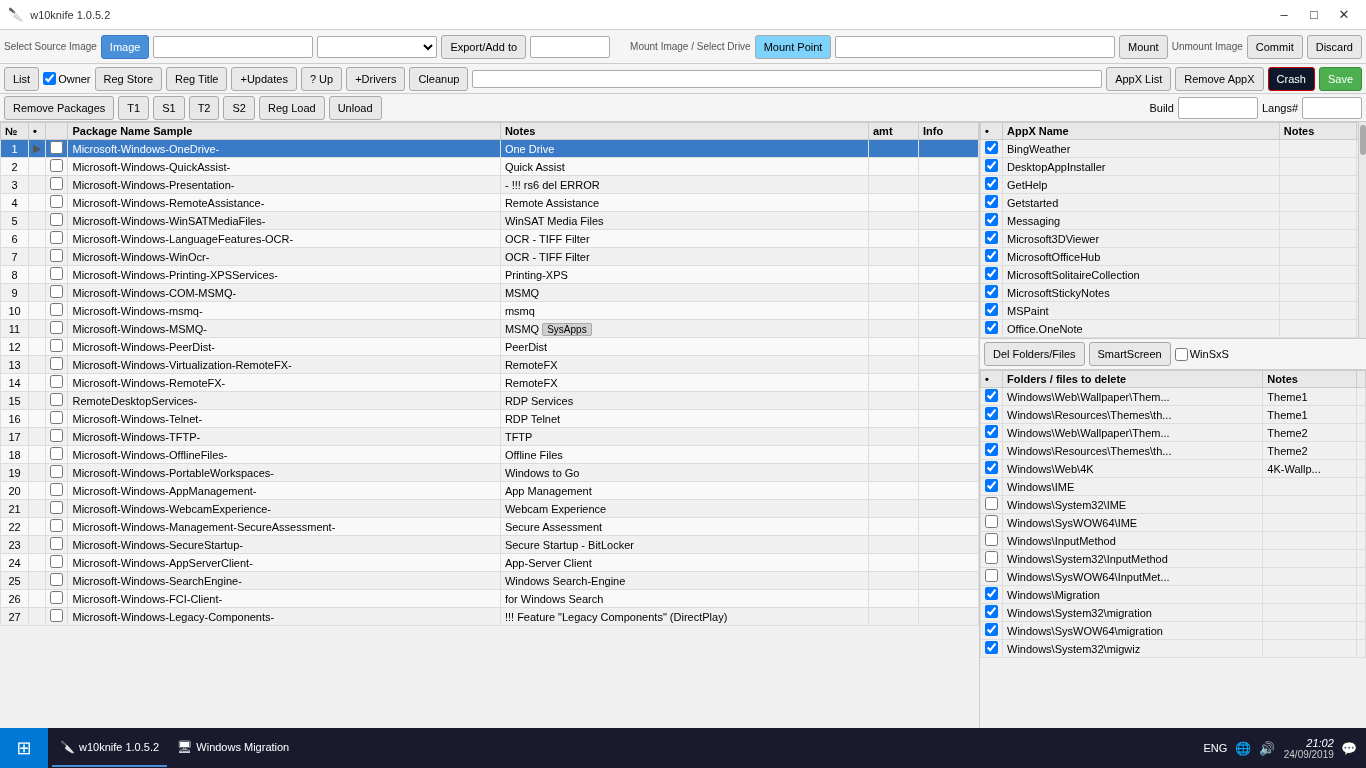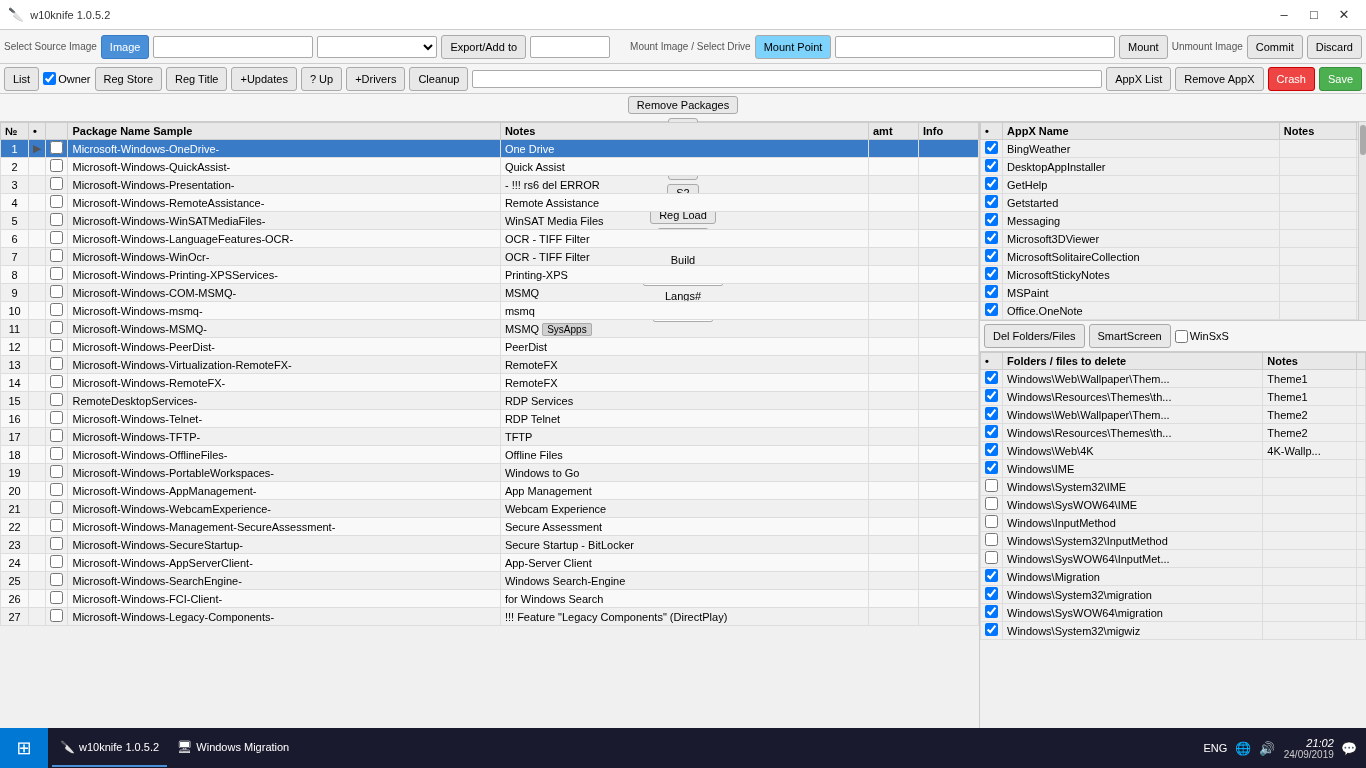--- a/index.html
+++ b/index.html
@@ -92,21 +92,20 @@
 
     
     #toolbar3 {
       background: #f5f5f5;
       border-bottom: 1px solid #ccc;
       height: 28px;
       display: flex;
       align-items: center;
       padding: 2px 4px;
       gap: 4px;
-      flex-direction: column;
     }
     .build-label { font-size: 11px; }
     .build-input { width: 80px; }
     .langs-input { width: 60px; }
 
     
     #main-content {
       display: flex;
       height: calc(768px - 30px - 34px - 30px - 28px);
     }
@@ -268,21 +267,21 @@
     .sys-icon { font-size: 13px; cursor: pointer; }
 
     
     ::-webkit-scrollbar { width: 8px; height: 8px; }
     ::-webkit-scrollbar-track { background: #f0f0f0; }
     ::-webkit-scrollbar-thumb { background: #bbb; border-radius: 4px; }
 
     
     input[type="checkbox"] { width: 13px; height: 13px; cursor: pointer; }
 
-    .crash-btn { background: #ef4444; color: #fff; border-color: #cc0000; }
+    .crash-btn { background: #0f172a; color: #fff; border-color: #cc0000; }
     .save-btn { background: #4caf50; color: #fff; border-color: #388e3c; }
   </style>
 </head>
 <body>
 
 <div id="titlebar">
   <div id="titlebar-left">
     <span style="font-size:13px;">🔪</span>
     <span style="font-size:11px; color:#333;">w10knife 1.0.5.2</span>
   </div>
@@ -804,20 +803,28 @@
       </td>
       <td>Messaging</td>
       <td></td>
       <td></td>
     </tr>
               <tr>
       <td style="text-align:center;">
         <input type="checkbox" checked="" style="">
       </td>
       <td>Microsoft3DViewer</td>
+      <td></td>
+      <td></td>
+    </tr>
+              <tr>
+      <td style="text-align:center;">
+        <input type="checkbox" checked="" style="">
+      </td>
+      <td>MicrosoftOfficeHub</td>
       <td></td>
       <td></td>
     </tr>
               <tr>
       <td style="text-align:center;">
         <input type="checkbox" checked="" style="">
       </td>
       <td>MicrosoftSolitaireCollection</td>
       <td></td>
       <td></td>

